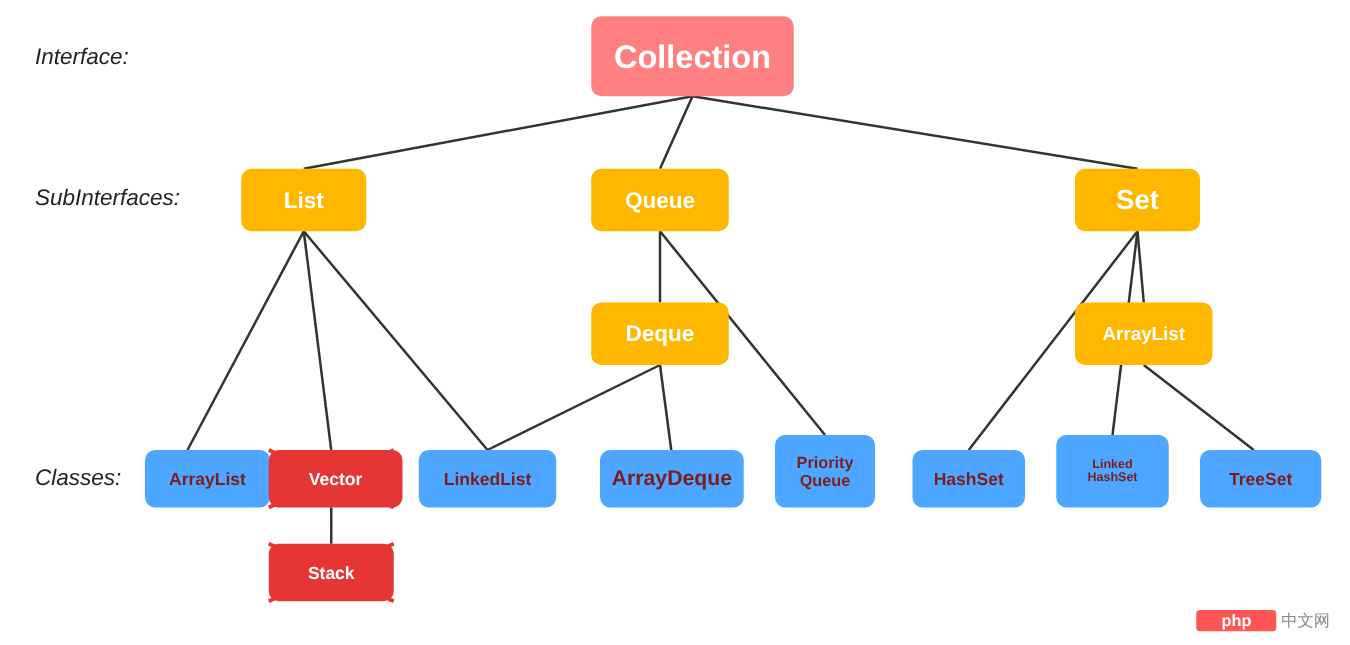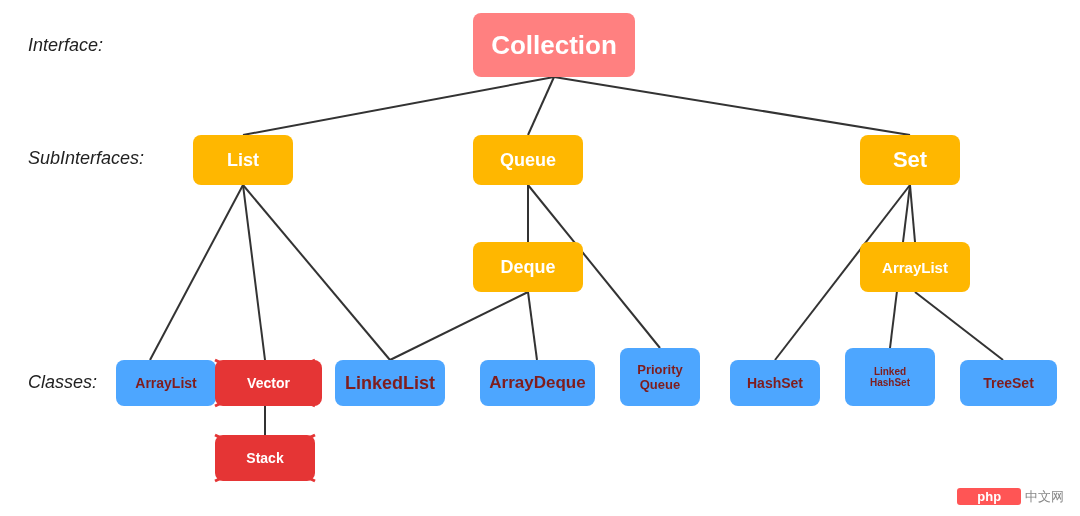--- a/index.html
+++ b/index.html
@@ -120,21 +120,21 @@
 
   <div class="node node-orange" style="width:100px; height:50px; left:193px; top:135px; font-size:18px;">List</div>
   <div class="node node-orange" style="width:110px; height:50px; left:473px; top:135px; font-size:18px;">Queue</div>
   <div class="node node-orange" style="width:100px; height:50px; left:860px; top:135px; font-size:22px;">Set</div>
 
   <div class="node node-orange" style="width:110px; height:50px; left:473px; top:242px; font-size:18px;">Deque</div>
   <div class="node node-orange" style="width:110px; height:50px; left:860px; top:242px; font-size:15px;">ArrayList</div>
 
   <div class="node node-blue" style="width:100px; height:46px; left:116px; top:360px; font-size:14px;">ArrayList</div>
   <div class="node node-red" style="width:107px; height:46px; left:215px; top:360px; font-size:14px;">Vector</div>
-  <div class="node node-blue" style="width:110px; height:46px; left:335px; top:360px; font-size:18px;">LinkedList</div>
+  <div class="node node-blue" style="width:110px; height:46px; left:335px; top:360px; font-size:14px;">LinkedList</div>
   <div class="node node-blue" style="width:115px; height:46px; left:480px; top:360px; font-size:17px;">ArrayDeque</div>
   <div class="node node-blue" style="width:80px; height:58px; left:620px; top:348px; font-size:13px; white-space:pre-line;">Priority
 Queue</div>
   <div class="node node-blue" style="width:90px; height:46px; left:730px; top:360px; font-size:14px;">HashSet</div>
   <div class="node node-blue" style="width:90px; height:58px; left:845px; top:348px; font-size:10px; white-space:pre-line;">Linked
 HashSet</div>
   <div class="node node-blue" style="width:97px; height:46px; left:960px; top:360px; font-size:14px;">TreeSet</div>
   <div class="node node-red" style="width:100px; height:46px; left:215px; top:435px; font-size:14px;">Stack</div>
 
   <div class="watermark">

